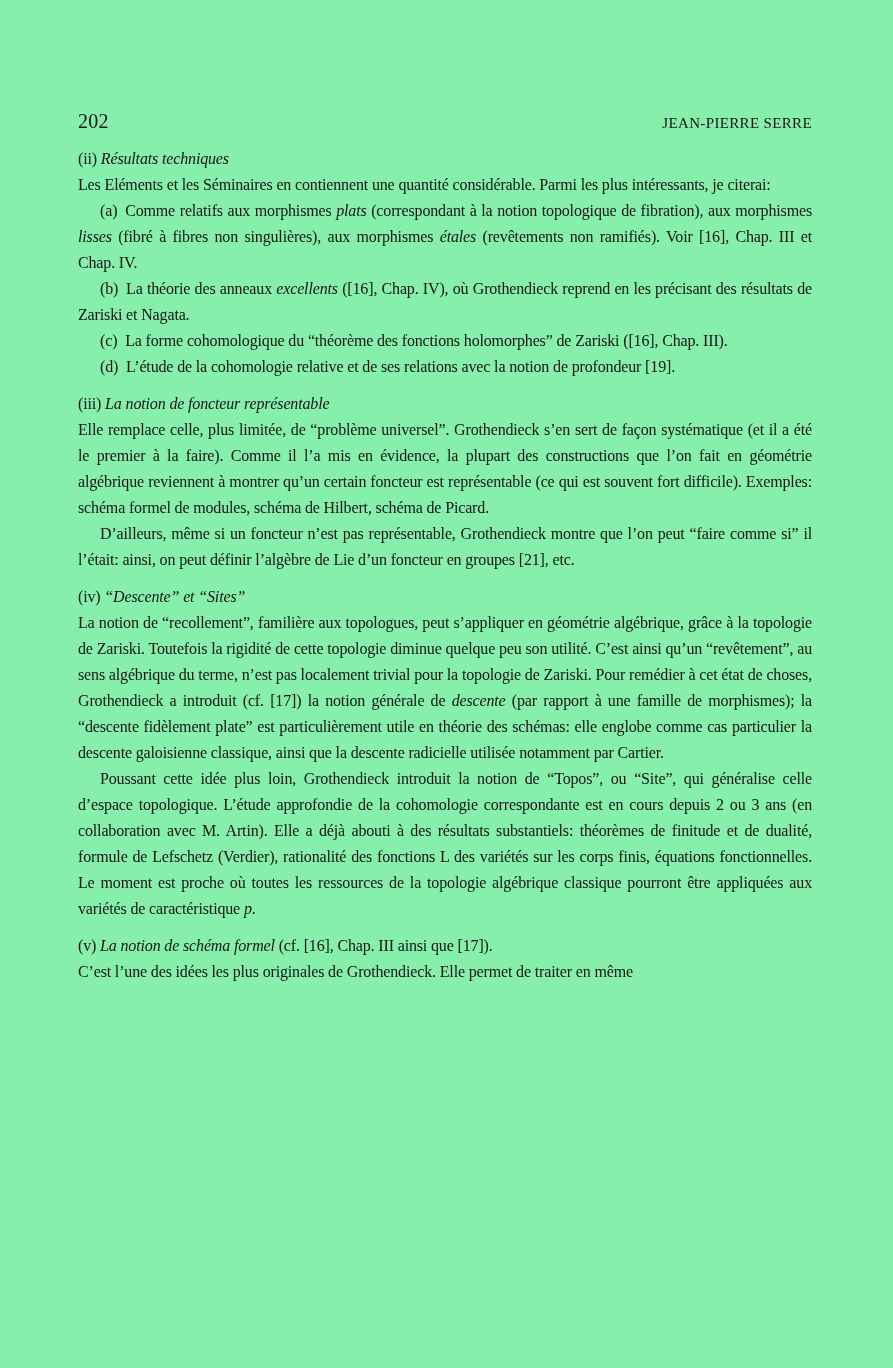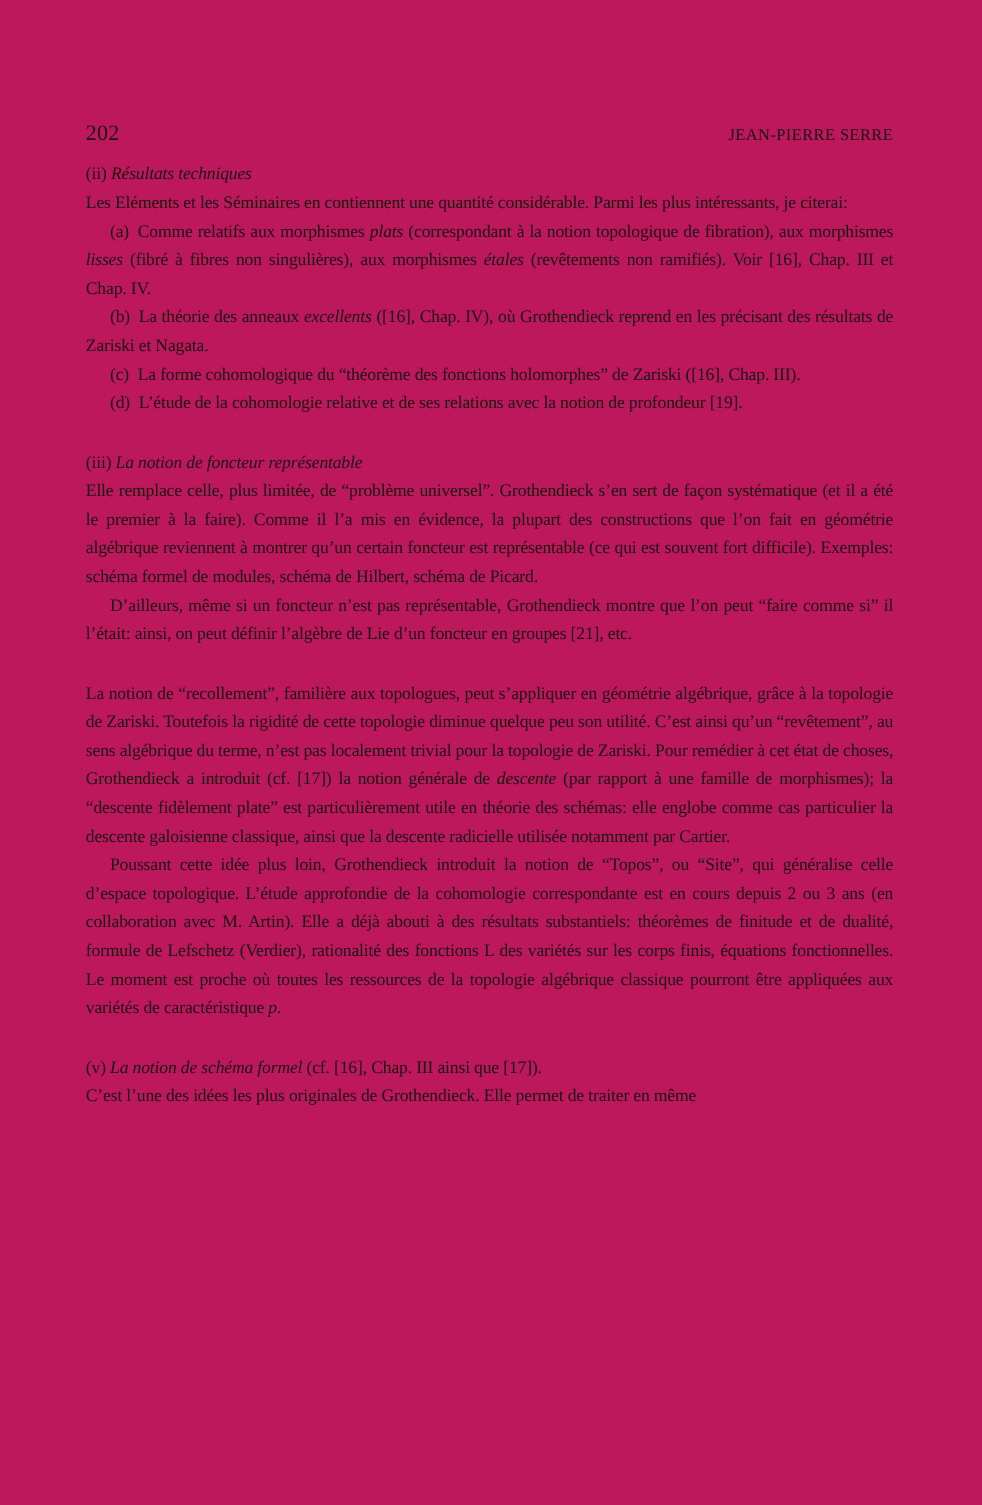--- a/index.html
+++ b/index.html
@@ -4,21 +4,21 @@
 <style>
   html, body { margin: 0; padding: 0; }
   body {
     width: 893px; height: 1368px;
     background: #ffffff;
     font-family: "Liberation Serif", "DejaVu Serif", serif;
   }
   .page {
     position: relative;
     width: 893px; height: 1368px;
-    background: #be185d;
+    background: #86efac;
     color: #171513;
     overflow: hidden;
   }
   .header {
     position: absolute;
     left: 78px; top: 110px; width: 734px;
     display: flex;
     justify-content: space-between;
     align-items: baseline;
   }
@@ -32,21 +32,21 @@
   }
   .body-text {
     position: absolute;
     left: 78px; top: 146px; width: 734px;
     font-size: 16px;
     line-height: 26px;
     letter-spacing: -0.15px;
     text-align: justify;
   }
   .sec { margin: 0; }
-  .sec + .sec { margin-top: 28px; }
+  .sec + .sec { margin-top: 11px; }
   .sec p { margin: 0; }
   .heading { text-align: left; }
   .indent { text-indent: 22px; }
   .it { font-style: italic; }
 </style>
 </head>
 <body>
 
 <div class="page">
 
@@ -66,20 +66,21 @@
       <p class="indent"><span>(d) L’étude de la cohomologie relative et de ses relations avec la notion de profondeur [19].</span></p>
     </div>
 
     <div class="sec">
       <p class="heading"><span>(iii) </span><span class="it">La notion de foncteur représentable</span></p>
       <p><span>Elle remplace celle, plus limitée, de “problème universel”. Grothendieck s’en sert de façon systématique (et il a été le premier à la faire). Comme il l’a mis en évidence, la plupart des constructions que l’on fait en géométrie algébrique reviennent à montrer qu’un certain foncteur est représentable (ce qui est souvent fort difficile). Exemples: schéma formel de modules, schéma de Hilbert, schéma de Picard.</span></p>
       <p class="indent"><span>D’ailleurs, même si un foncteur n’est pas représentable, Grothendieck montre que l’on peut “faire comme si” il l’était: ainsi, on peut définir l’algèbre de Lie d’un foncteur en groupes [21], etc.</span></p>
     </div>
 
     <div class="sec">
+      <p class="heading"><span>(iv) </span><span class="it">“Descente” et “Sites”</span></p>
       <p><span>La notion de “recollement”, familière aux topologues, peut s’appliquer en géométrie algébrique, grâce à la topologie de Zariski. Toutefois la rigidité de cette topologie diminue quelque peu son utilité. C’est ainsi qu’un “revêtement”, au sens algébrique du terme, n’est pas localement trivial pour la topologie de Zariski. Pour remédier à cet état de choses, Grothendieck a introduit (cf. [17]) la notion générale de </span><span class="it">descente</span><span> (par rapport à une famille de morphismes); la “descente fidèlement plate” est particulièrement utile en théorie des schémas: elle englobe comme cas particulier la descente galoisienne classique, ainsi que la descente radicielle utilisée notamment par Cartier.</span></p>
       <p class="indent"><span>Poussant cette idée plus loin, Grothendieck introduit la notion de “Topos”, ou “Site”, qui généralise celle d’espace topologique. L’étude approfondie de la cohomologie correspondante est en cours depuis 2 ou 3 ans (en collaboration avec M. Artin). Elle a déjà abouti à des résultats substantiels: théorèmes de finitude et de dualité, formule de Lefschetz (Verdier), rationalité des fonctions L des variétés sur les corps finis, équations fonctionnelles. Le moment est proche où toutes les ressources de la topologie algébrique classique pourront être appliquées aux variétés de caractéristique </span><span class="it">p</span><span>.</span></p>
     </div>
 
     <div class="sec">
       <p class="heading"><span>(v) </span><span class="it">La notion de schéma formel</span><span> (cf. [16], Chap. III ainsi que [17]).</span></p>
       <p><span>C’est l’une des idées les plus originales de Grothendieck. Elle permet de traiter en même</span></p>
     </div>
 
   </div>

